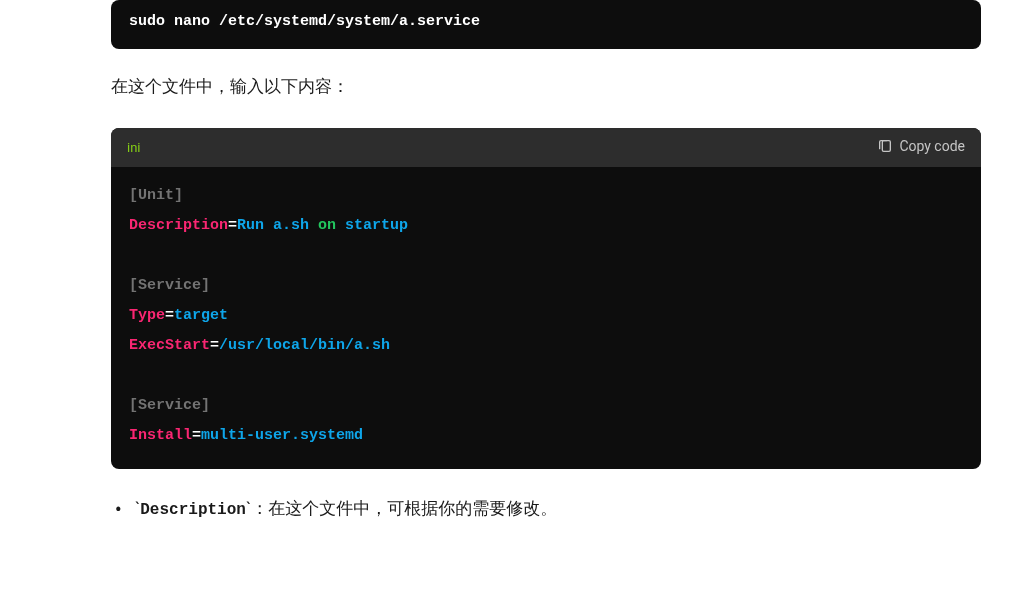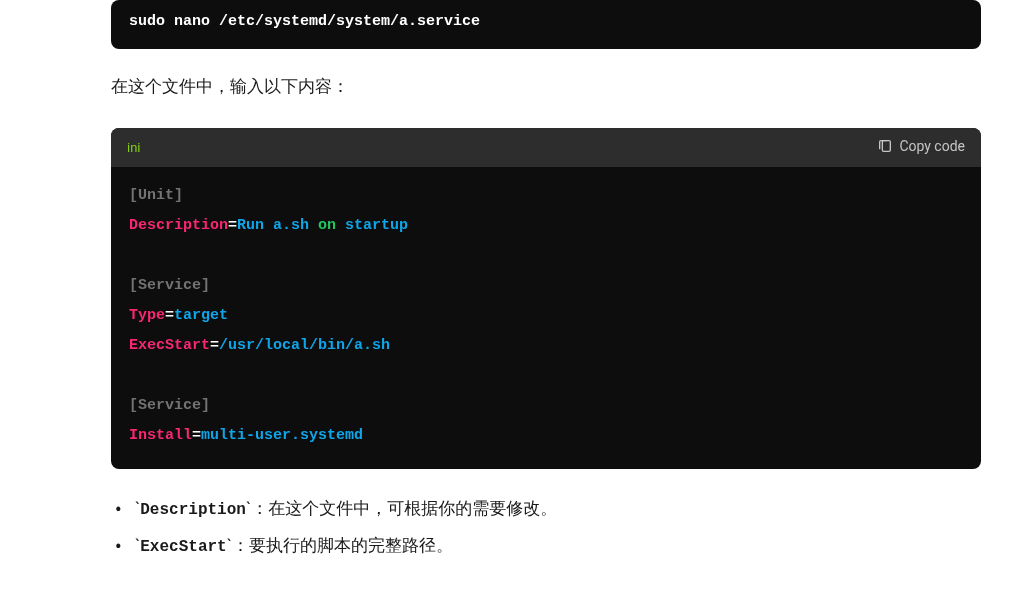--- a/index.html
+++ b/index.html
@@ -132,18 +132,15 @@
 <span class="tok-key">ExecStart</span><span class="tok-eq">=</span><span class="tok-val">/usr/local/bin/a.sh</span>
 
 <span class="tok-section">[Service]</span>
 <span class="tok-key">Install</span><span class="tok-eq">=</span><span class="tok-val">multi-user.systemd</span></div>
   </div>
 
   <ul class="desc-list">
     <li>
       <span>`</span><span class="inline-code">Description</span><span>`</span><span>：在这个文件中，可根据你的需要修改。</span>
     </li>
-    <li>
-      <span>`</span><span class="inline-code">ExecStart</span><span>`</span><span>：要执行的脚本的完整路径。</span>
-    </li>
   </ul>
 
 </div>
 
 </body></html>

